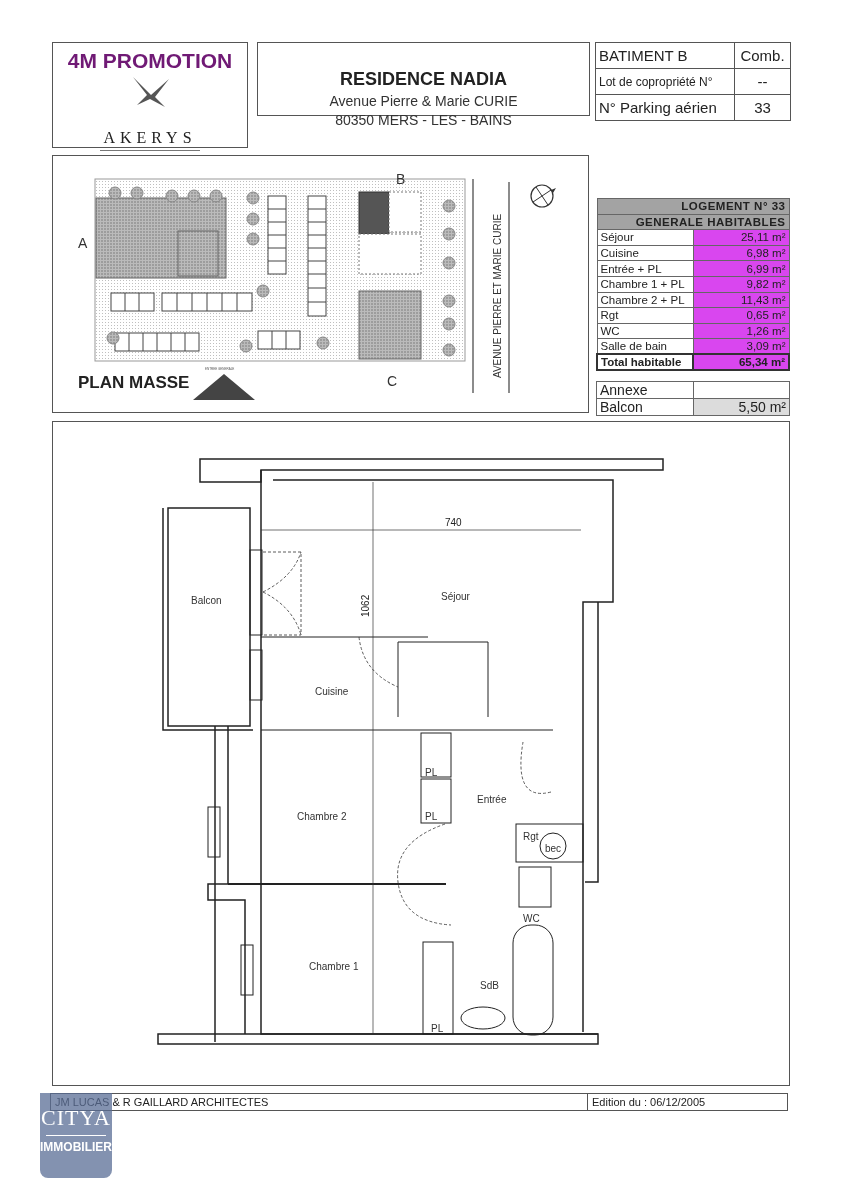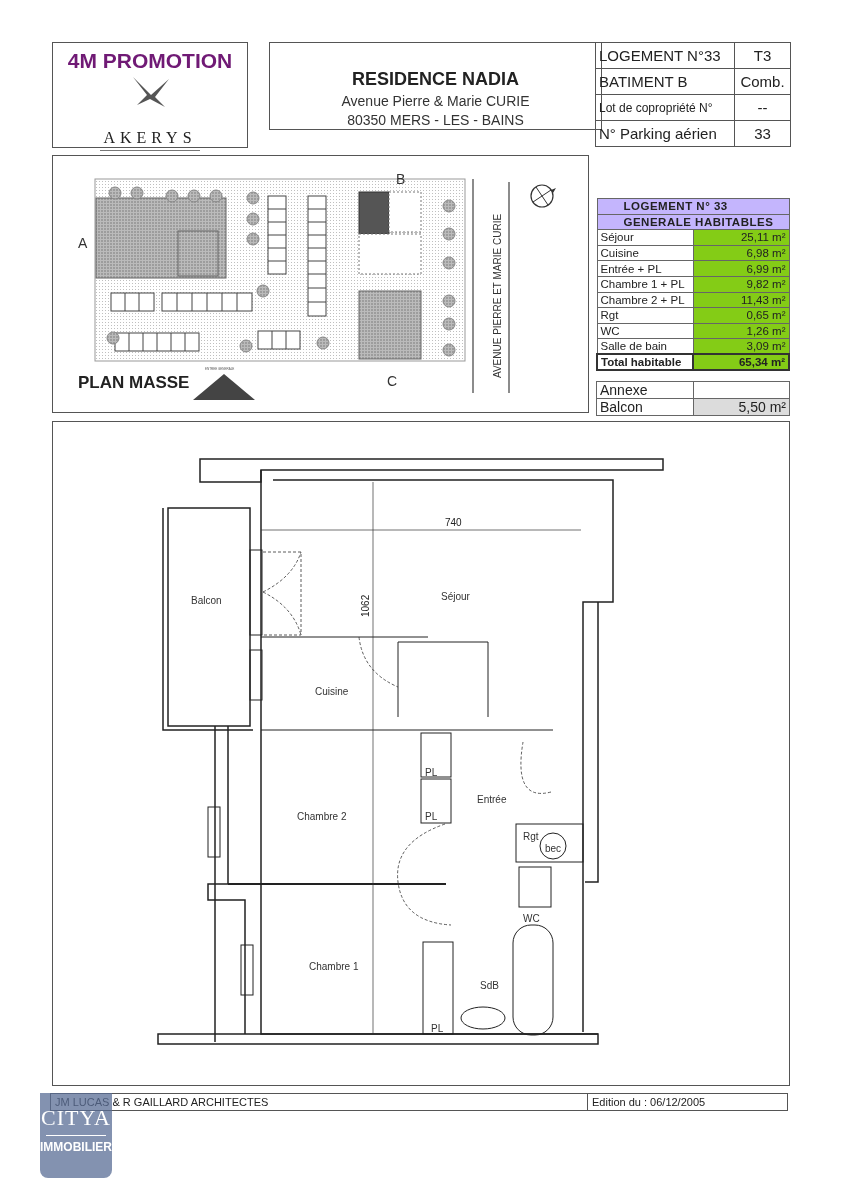--- a/index.html
+++ b/index.html
@@ -3,32 +3,32 @@
 <meta charset="utf-8">
 <style>
   * { box-sizing: border-box; margin: 0; padding: 0; }
   body { width: 853px; height: 1200px; background: #fff; position: relative; font-family: "Liberation Sans", sans-serif; color: #222; overflow: hidden; }
   .box { position: absolute; border: 1.5px solid #555; background: #fff; }
   .logo-box { left: 52px; top: 42px; width: 196px; height: 106px; text-align: center; }
   .logo-title { font-weight: bold; font-size: 21px; margin-top: 6px; color: #701a75; }
   .akerys { font-family: "Liberation Serif", serif; font-size: 16px; letter-spacing: 5px; margin-top: 20px; }
   .akerys-line { width: 100px; height: 1px; background: #777; margin: 3px auto 4px; }
   .promo-small { font-size: 7px; letter-spacing: 2px; }
-  .res-box { left: 257px; top: 42px; width: 333px; height: 88px; text-align: center; margin-left: 12px; }
+  .res-box { left: 257px; top: 42px; width: 333px; height: 74px; text-align: center; }
   .res-title { font-weight: bold; font-size: 18px; margin-top: 26px; }
   .res-line { font-size: 14px; margin-top: 3px; color: #333; }
   .info-table { position: absolute; left: 595px; top: 42px; width: 196px; border-collapse: collapse; }
   .info-table td { border: 1.5px solid #555; height: 26px; font-size: 15px; padding: 0 3px; }
   .info-table td.v { text-align: center; width: 56px; }
   .info-table td.small { font-size: 12px; }
   .site-box { left: 52px; top: 155px; width: 537px; height: 258px; }
   .surf-table { position: absolute; left: 596px; top: 198px; width: 194px; border-collapse: collapse; }
   .surf-table td { border: 1px solid #666; height: 15.6px; font-size: 11.5px; padding: 0 3px; }
-  .surf-table .hdr td { background: #c4b5fd; text-align: left; font-weight: bold; letter-spacing: 0.5px; padding-left: 26px; }
-  .surf-table td.val { background: #84cc16; text-align: right; width: 96px; }
+  .surf-table .hdr td { background: #a3a3a3; text-align: right; font-weight: bold; letter-spacing: 0.5px; padding-left: 26px; }
+  .surf-table td.val { background: #d946ef; text-align: right; width: 96px; }
   .surf-table .total td { border: 2px solid #333; font-weight: bold; }
   .annex-table { position: absolute; left: 596px; top: 381px; width: 194px; border-collapse: collapse; }
   .annex-table td { border: 1px solid #666; height: 16px; font-size: 14px; padding: 0 3px; }
   .annex-table td.val { background: #dcdcdc; text-align: right; width: 96px; }
   .plan-box { left: 52px; top: 421px; width: 738px; height: 665px; }
   .footer { position: absolute; left: 50px; top: 1093px; width: 738px; border-collapse: collapse; }
   .footer td { border: 1.5px solid #555; font-size: 11px; padding: 2px 4px; vertical-align: top; }
   .watermark { position: absolute; left: 40px; top: 1093px; width: 72px; height: 85px; background: rgba(90,110,150,0.75); border-radius: 0 0 8px 8px; color: #fff; text-align: center; }
   .wm-top { font-family: "Liberation Serif", serif; font-size: 22px; margin-top: 12px; letter-spacing: 1px; }
   .wm-line { height: 1px; background: #fff; margin: 4px 6px; }
@@ -49,24 +49,20 @@
 </div>
 
 <div class="box res-box">
   <div class="res-title">RESIDENCE NADIA</div>
   <div class="res-line">Avenue Pierre &amp; Marie CURIE</div>
   <div class="res-line">80350 MERS - LES - BAINS</div>
 </div>
 
 <table class="info-table">
   <tbody>
-      <tr>
-        <td>LOGEMENT N°33</td>
-        <td class="v">T3</td>
-      </tr>
   <tr>
         <td>BATIMENT B</td>
         <td class="v">Comb.</td>
       </tr>
   <tr>
         <td class="small">Lot de copropriété N°</td>
         <td class="v">--</td>
       </tr>
   <tr>
         <td>N° Parking aérien</td>

